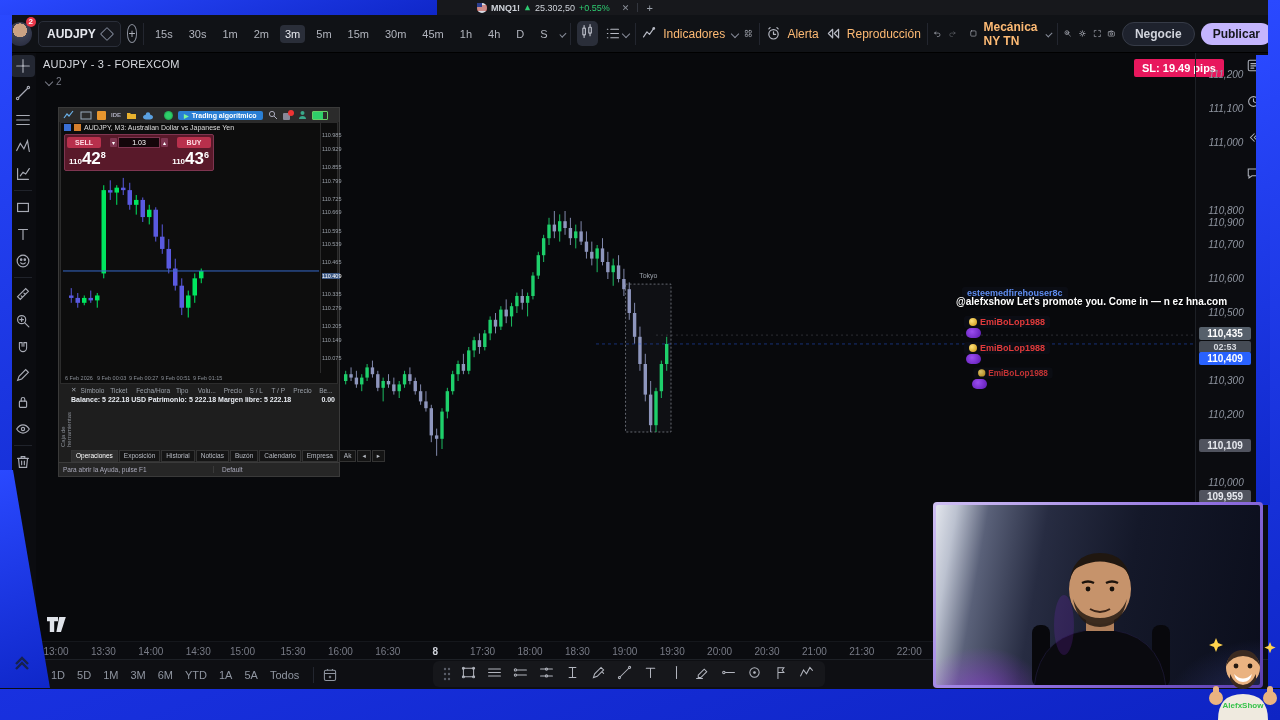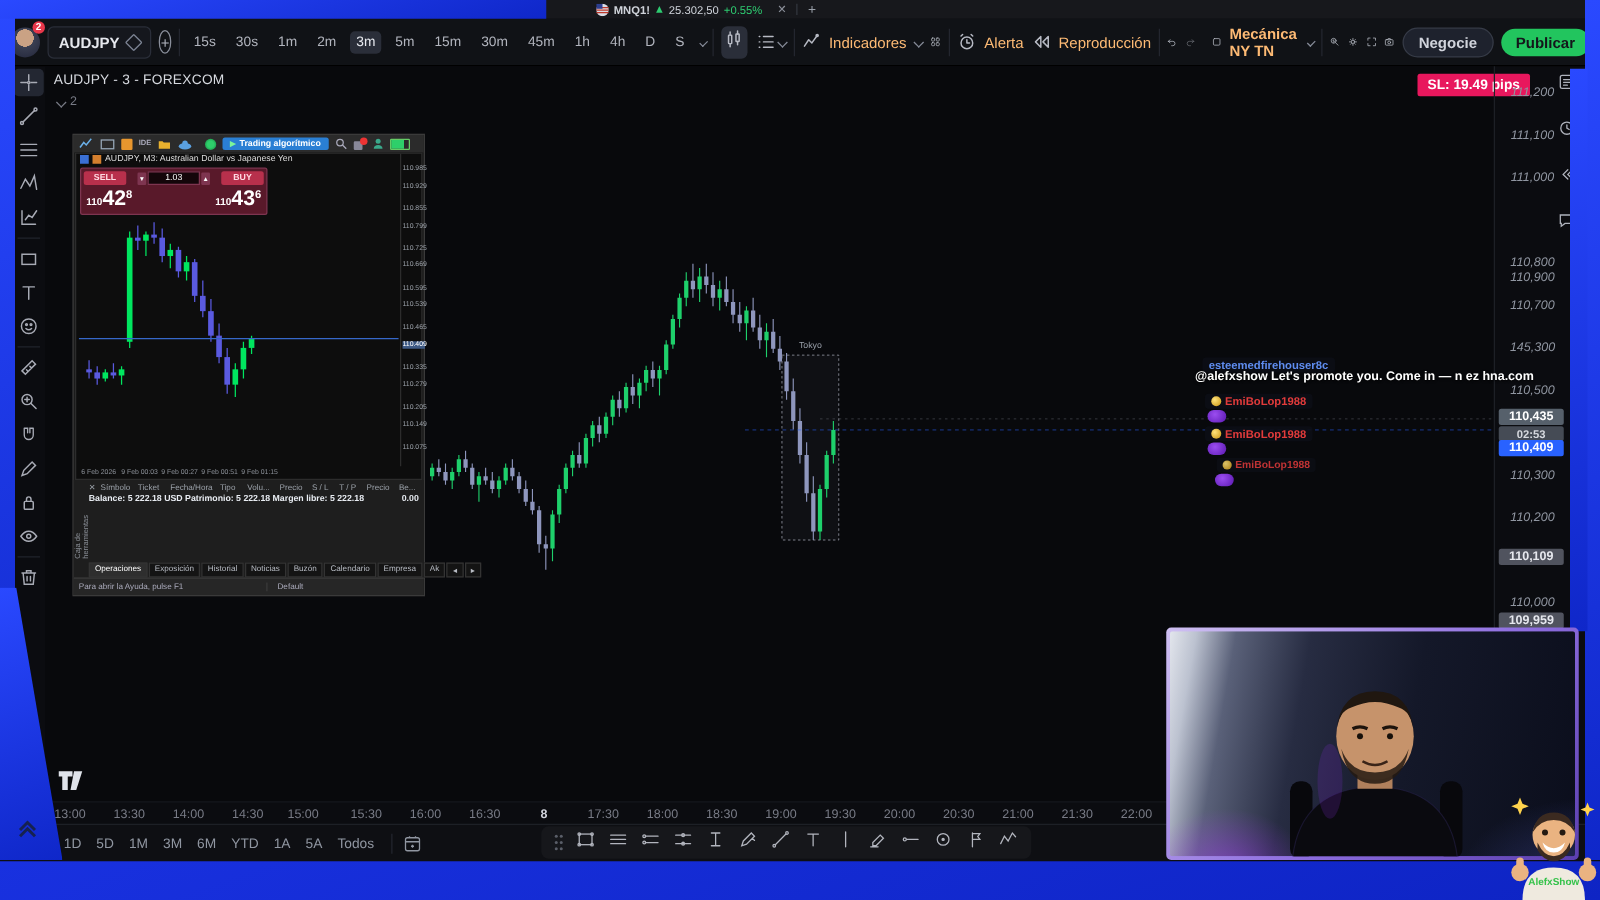--- a/index.html
+++ b/index.html
@@ -206,21 +206,21 @@
         </svg>
       <svg class="tico" viewBox="0 0 20 20">
           <path d="M3 7V3h4M13 3h4v4M17 13v4h-4M7 17H3v-4"></path>
         </svg>
       <svg class="tico" viewBox="0 0 20 20">
           <rect x="3" y="6" width="14" height="10" rx="1.5"></rect>
           <circle cx="10" cy="11" r="2.6"></circle>
           <path d="M7 6l1-2h4l1 2"></path>
         </svg>
       <div class="pill" style="background:#1e222d;border:1px solid #363b47;color:#d1d4dc;">Negocie</div>
-      <div class="pill" style="background:#22c55e;color:#14161b;">Publicar</div>
+      <div class="pill" style="background:#c4b5fd;color:#14161b;">Publicar</div>
     </div>
 
     <div id="chart-pane" class="abs"></div>
     <svg id="main-svg" class="abs" style="left:36px;top:53px;" width="1159" height="588">
         <rect x="589.55" y="231.1000000000031" width="45.449999999999996" height="147.89999999999594" fill="rgba(160,165,180,0.05)" stroke="#8b8f9a" stroke-width="0.7" stroke-dasharray="2 2"></rect>
         <text x="612.275" y="225.1000000000031" fill="#9aa0aa" font-size="7" text-anchor="middle">Tokyo</text>
         <line x1="309.7" y1="317.80000000000155" x2="309.7" y2="331.39999999999884" stroke="#1ed06b" stroke-width="0.9"></line>
         <rect x="308" y="321.2000000000033" width="3.4" height="6.799999999998647" fill="#1ed06b"></rect>
         <line x1="315.05" y1="314.3999999999998" x2="315.05" y2="328.00000000000193" stroke="#8e96bd" stroke-width="0.9"></line>
         <rect x="313.35" y="321.2000000000033" width="3.4" height="3.3999999999969077" fill="#8e96bd"></rect>
@@ -617,21 +617,21 @@
       </div>
     </div>
 
     <div id="price-axis" class="abs">
         <div class="pal" style="top: 16px;">111,200</div>
         <div class="pal" style="top: 50px;">111,100</div>
         <div class="pal" style="top: 84px;">111,000</div>
         <div class="pal" style="top: 118px; margin-top: 46px;">110,900</div>
         <div class="pal" style="top: 152px;">110,800</div>
         <div class="pal" style="top: 186px;">110,700</div>
-        <div class="pal" style="top: 220px;">145,300</div>
+        <div class="pal" style="top: 220px;">110,600</div>
         <div class="pal" style="top: 254px;">110,500</div>
         <div class="pal" style="top: 322px;">110,300</div>
         <div class="pal" style="top: 356px;">110,200</div>
         <div class="pal" style="top: 424px;">110,000</div>
         <div class="plabel" style="top: 274.1px; background: rgb(86, 96, 107); color: rgb(255, 255, 255);">110,435</div>
         <div class="plabel" style="top: 288.1px; background: rgb(69, 75, 85); color: rgb(214, 217, 223); font-size: 9px;">02:53</div>
         <div class="plabel" style="top: 299.1px; background: rgb(41, 98, 255); color: rgb(255, 255, 255);">110,409</div>
         <div class="plabel" style="top: 385.94px; background: rgb(80, 83, 94); color: rgb(230, 232, 238);">110,109</div>
         <div class="plabel" style="top: 436.94px; background: rgb(80, 83, 94); color: rgb(230, 232, 238);">109,959</div>
         <div class="plabel" style="top: 449.62px; background: rgb(80, 83, 94); color: rgb(230, 232, 238);">109,957</div>

